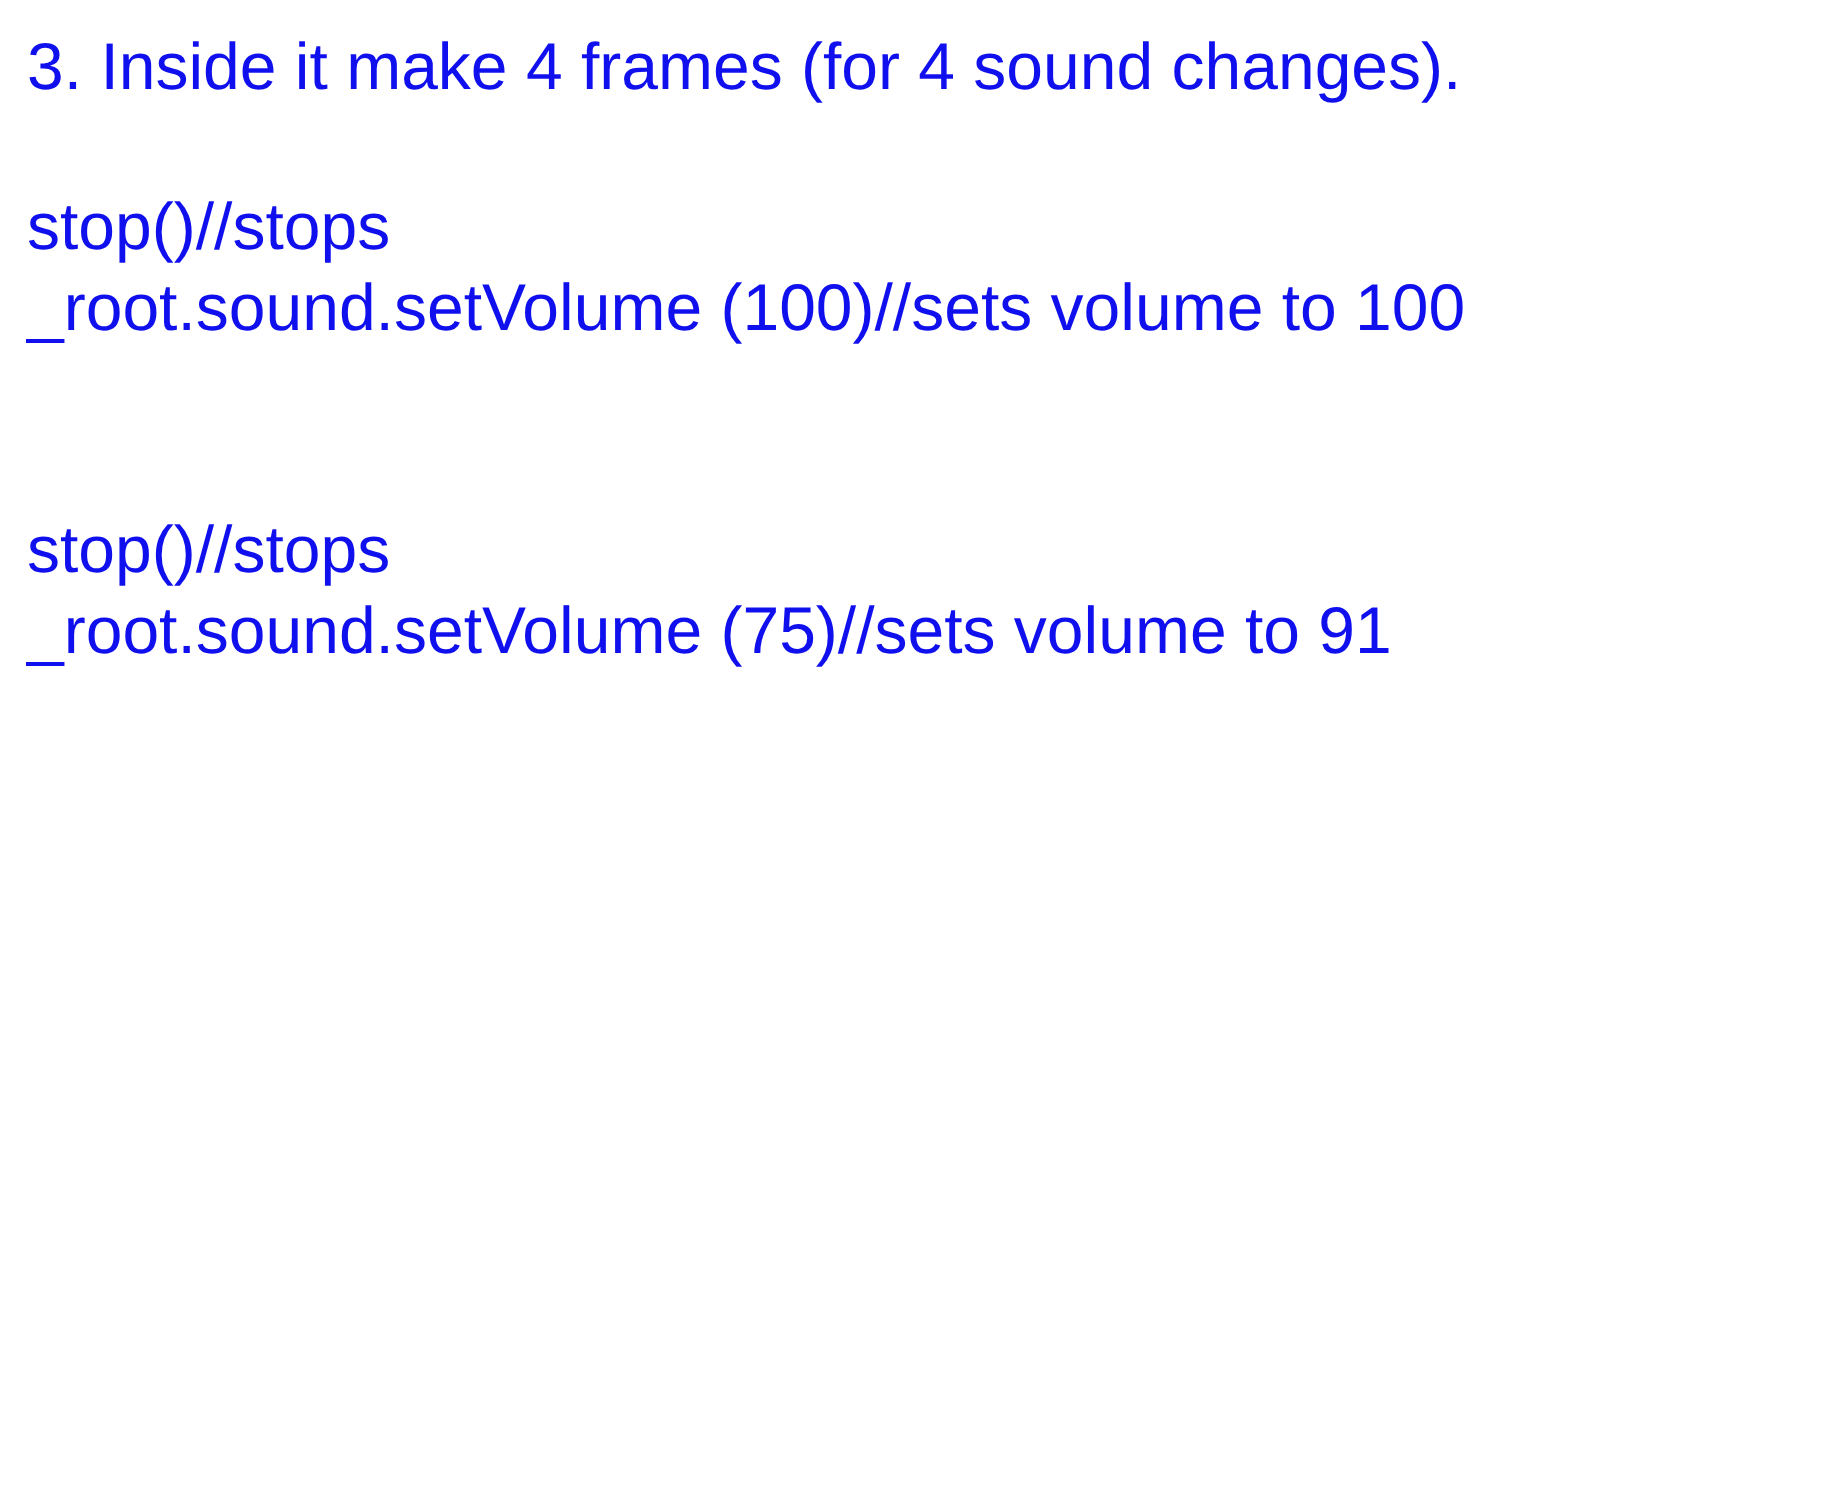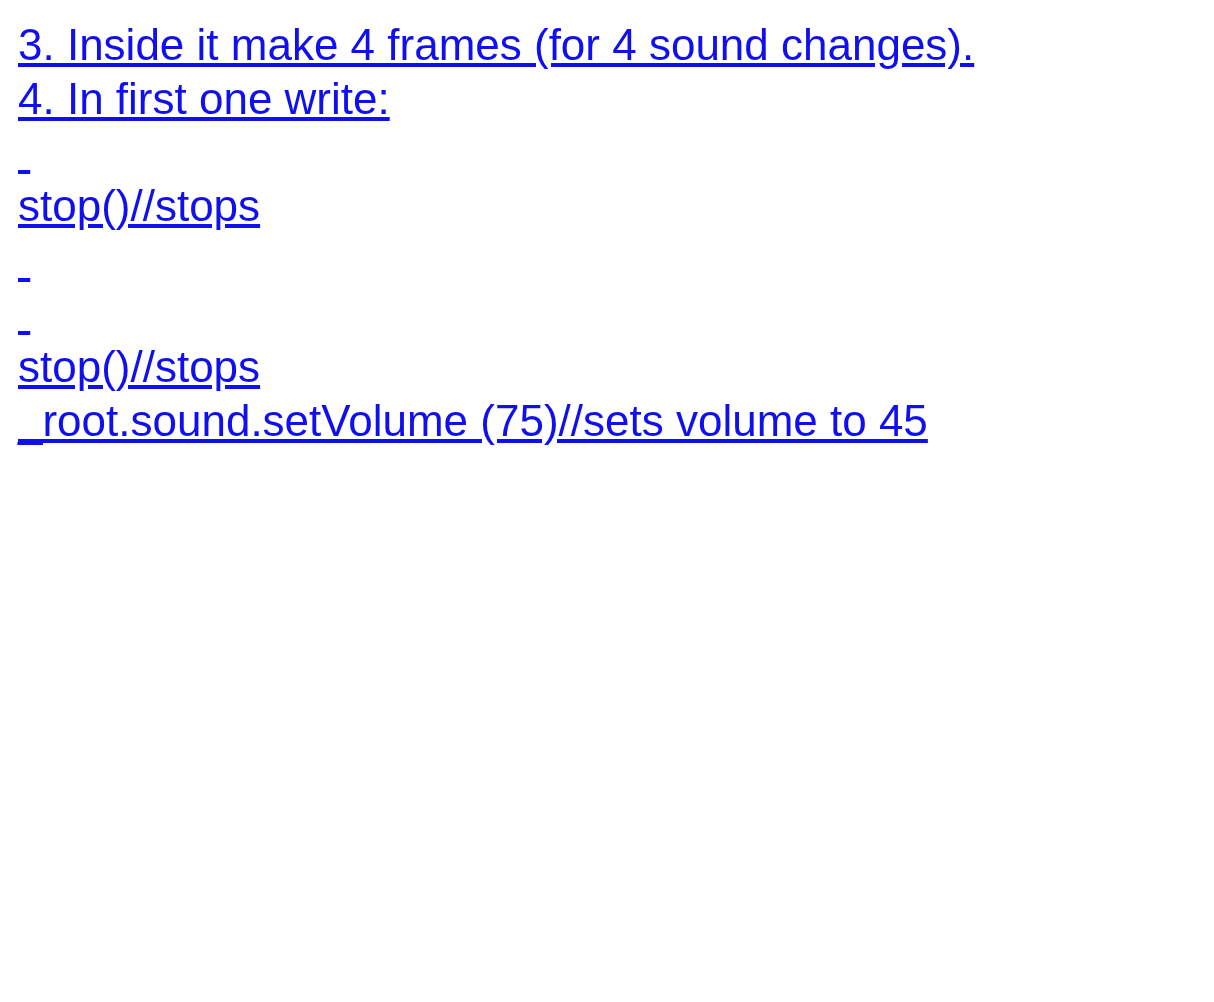--- a/index.html
+++ b/index.html
@@ -17,38 +17,37 @@
     }
     .content {
       padding-top: 18px;
       padding-left: 18px;
       color: #1010ee;
       font-size: 44px;
       line-height: 1.22;
     }
     .content .line {
       white-space: pre;
-      text-decoration: underline;
     }
     .nav-buttons {
       position: absolute;
       left: 0;
       width: 1214px;
     }
   </style>
 </head>
 <body>
 
 <div class="content">
   <div class="line">3. Inside it make 4 frames (for 4 sound changes).</div>
-  <div class="line">4. In first one write:</div>
   <div class="line">&nbsp;</div>
   <div class="line">stop()//stops</div>
+  <div class="line">_root.sound.setVolume (100)//sets volume to 100</div>
   <div class="line">&nbsp;</div>
   <div class="line">&nbsp;</div>
   <div class="line">stop()//stops</div>
-  <div class="line">_root.sound.setVolume (75)//sets volume to 45</div>
+  <div class="line">_root.sound.setVolume (75)//sets volume to 91</div>
 </div>
 
 <div class="nav-buttons">
   
   
 </div>
 
 </body></html>

